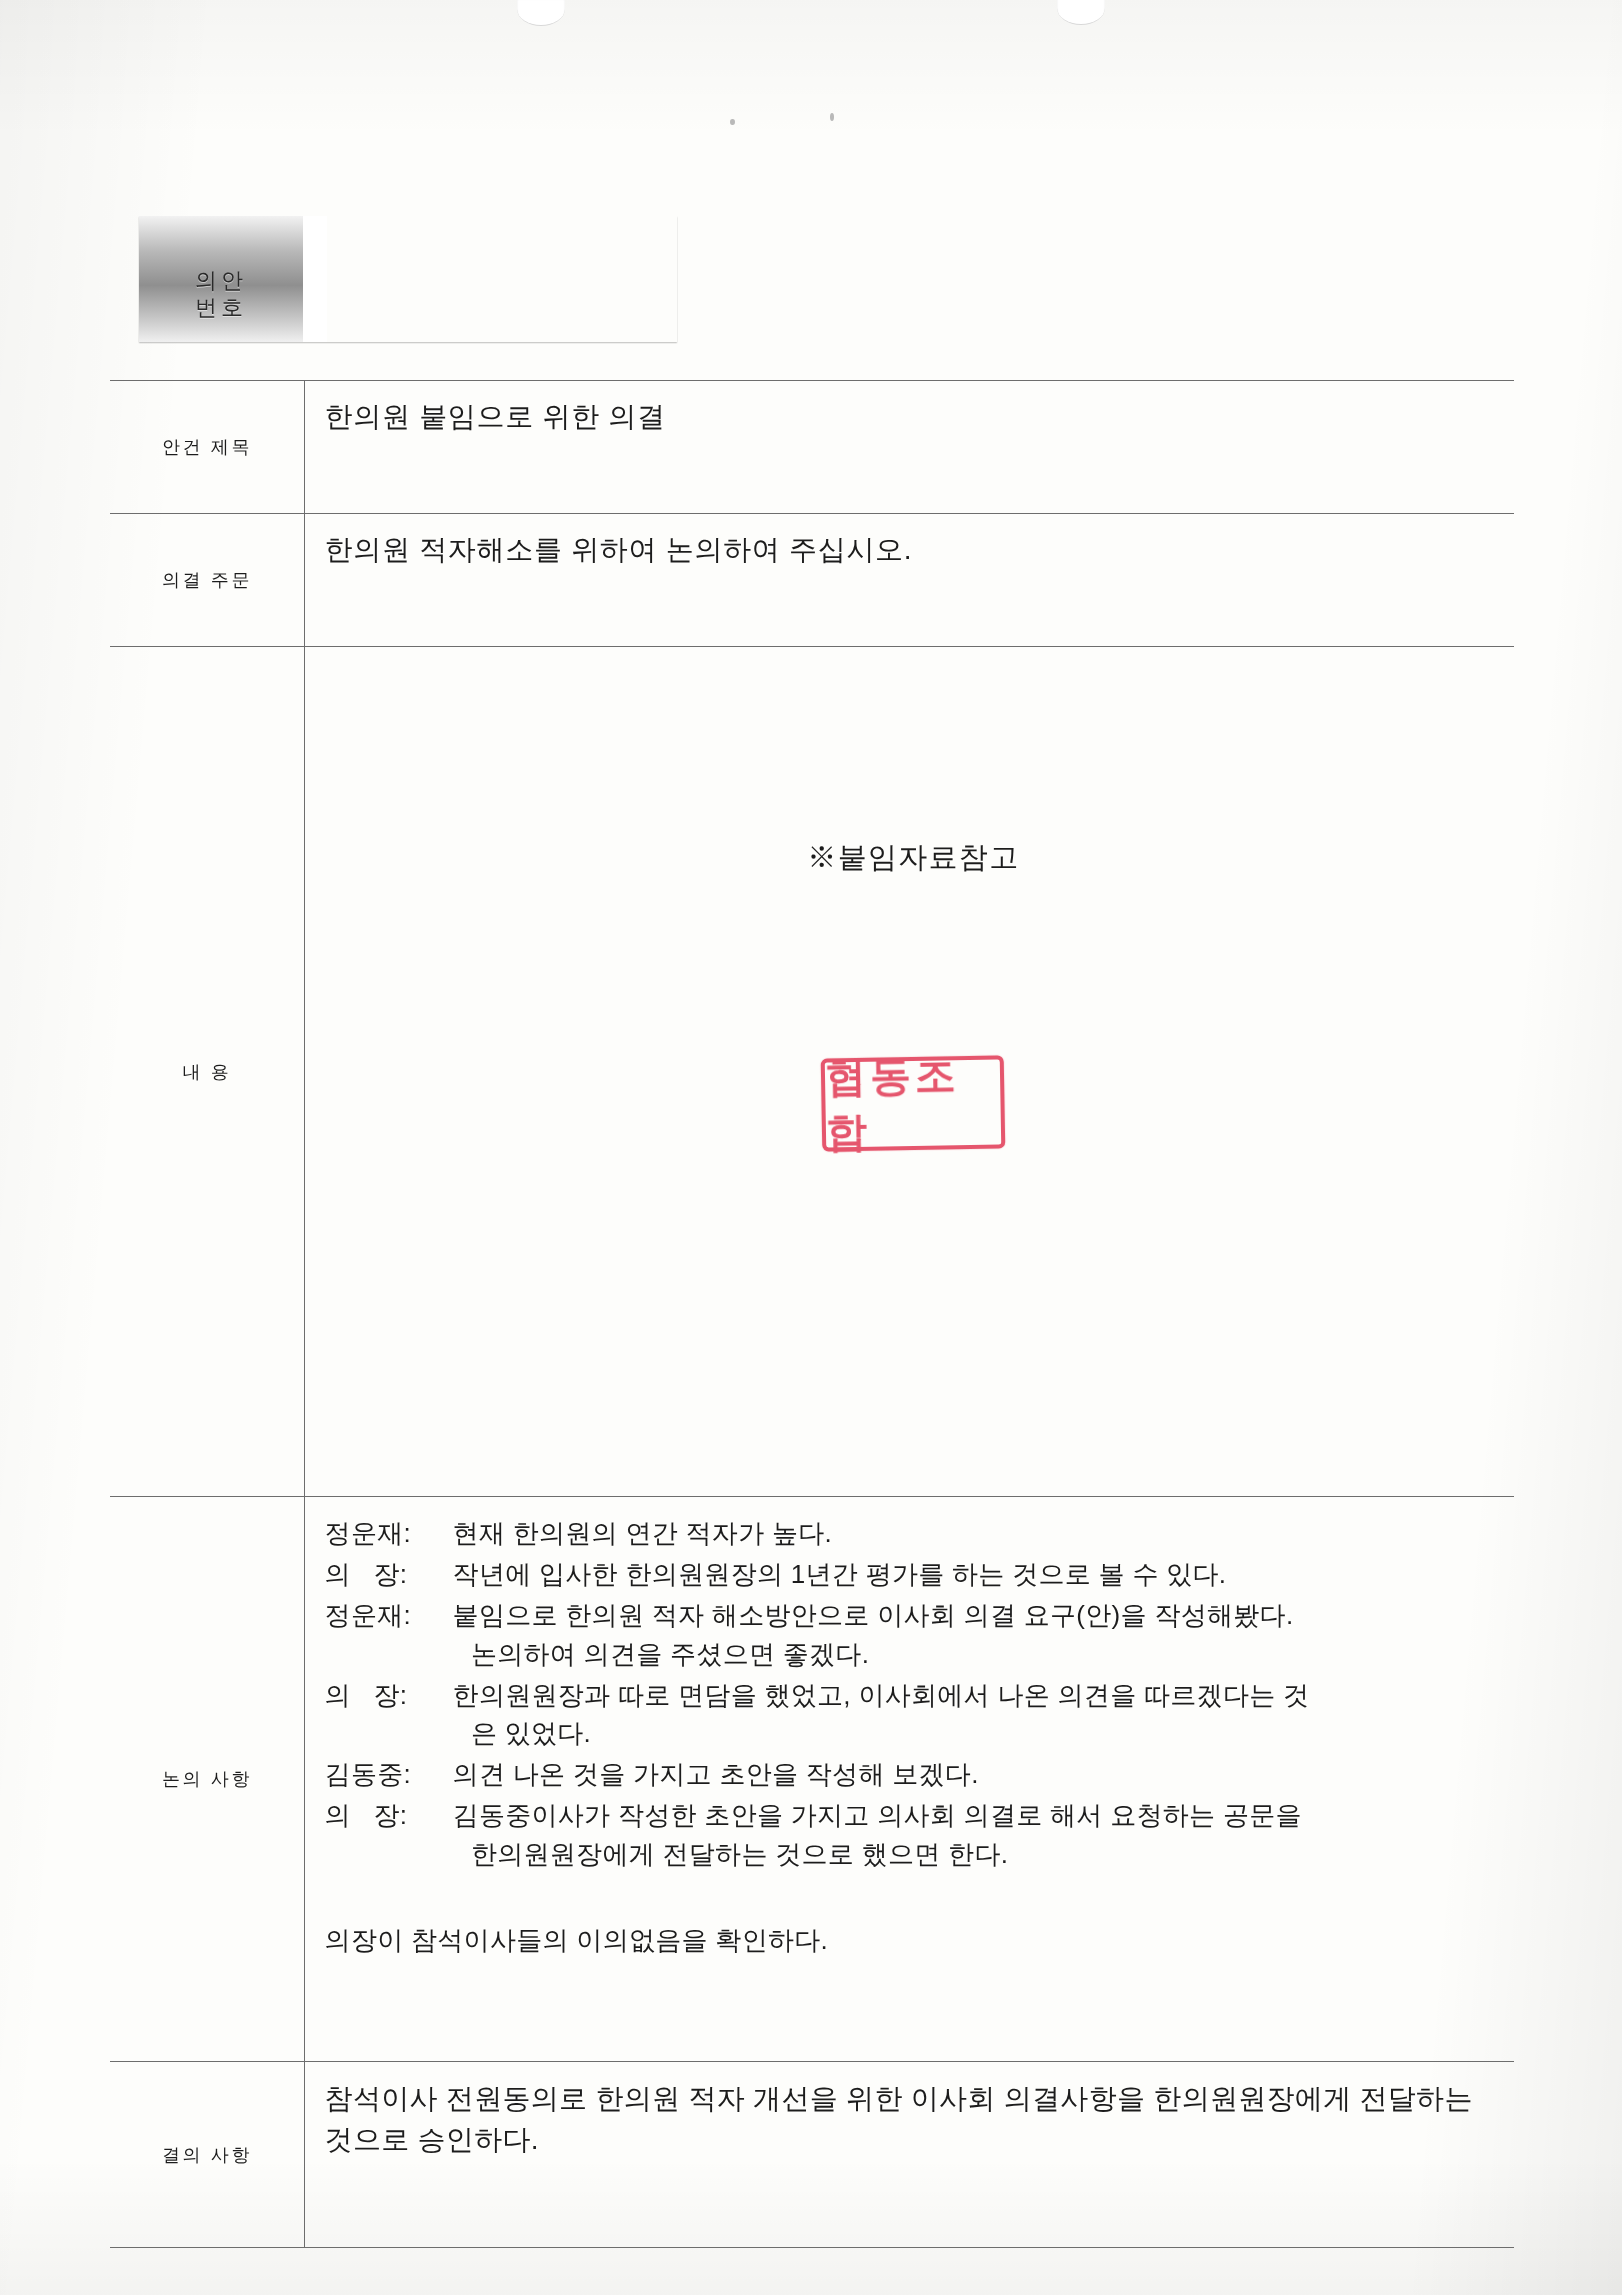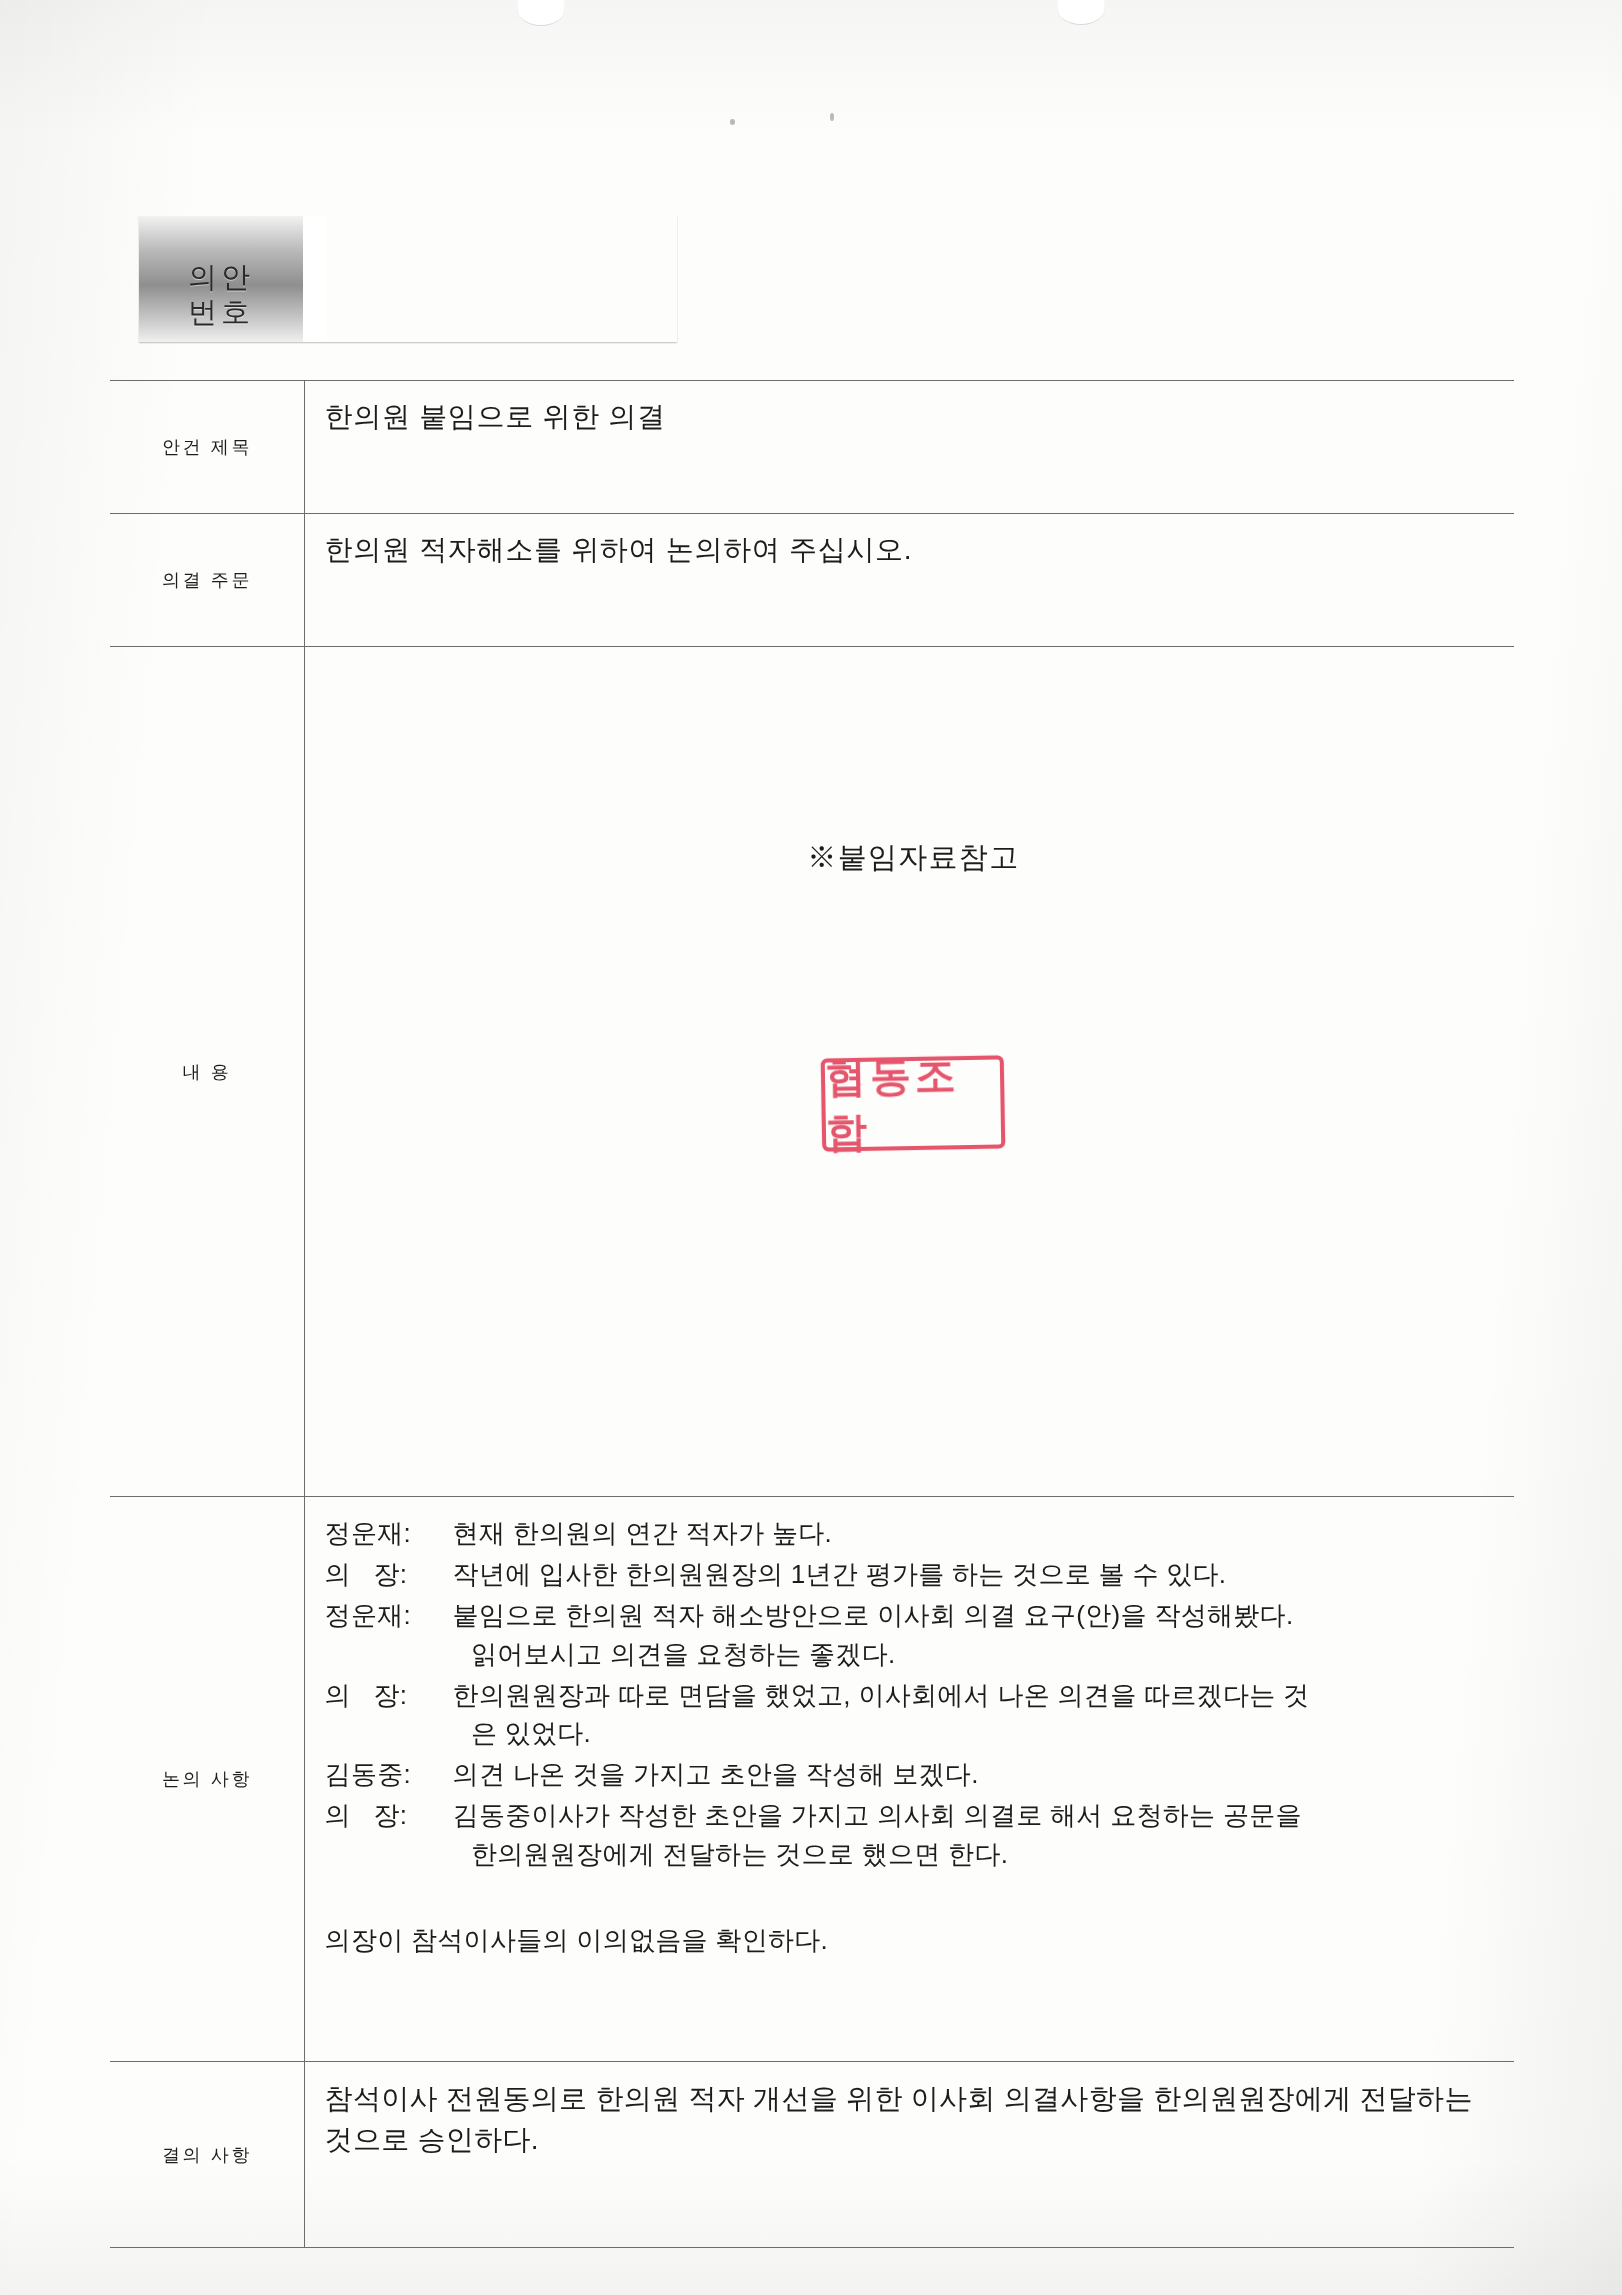--- a/index.html
+++ b/index.html
@@ -66,21 +66,21 @@
     background: #ffffff;
   }
   .plate-right {
     flex: 1;
     background: linear-gradient(180deg, #f6f6f6 0%, #c2c2c2 26%, #9a9a9a 55%, #d4d4d4 86%, #f4f4f4 100%);
     display: flex;
     align-items: center;
     justify-content: center;
   }
   .plate-left-label {
-    font-size: 29px;
+    font-size: 22px;
     line-height: 1.22;
     letter-spacing: 3.9px;
     text-align: center;
     color: #2a2a2a;
     white-space: pre-line;
     text-shadow: 0 0.7px 0 rgba(255,255,255,0.5);
     margin-top: 32px;
   }
   .plate-right-label {
     font-size: 37px;
@@ -268,21 +268,21 @@
 
             <div class="disc-item">
               <div class="disc-speaker">의   장:</div>
               <div class="disc-text">작년에 입사한 한의원원장의 1년간 평가를 하는 것으로 볼 수 있다.</div>
             </div>
 
             <div class="disc-item">
               <div class="disc-speaker">정운재:</div>
               <div class="disc-text">
                 <span>붙임으로 한의원 적자 해소방안으로 이사회 의결 요구(안)을 작성해봤다.</span>
-                <span class="cont">읽어보시고 의견을 요청하는 좋겠다.</span>
+                <span class="cont">논의하여 의견을 주셨으면 좋겠다.</span>
               </div>
             </div>
 
             <div class="disc-item">
               <div class="disc-speaker">의   장:</div>
               <div class="disc-text">
                 <span>한의원원장과 따로 면담을 했었고, 이사회에서 나온 의견을 따르겠다는 것</span>
                 <span class="cont">은 있었다.</span>
               </div>
             </div>

